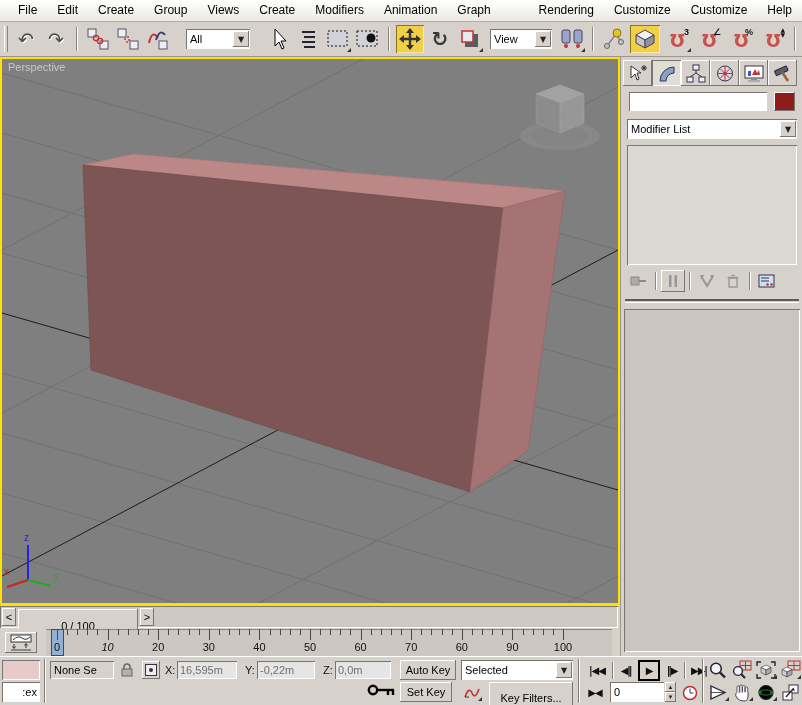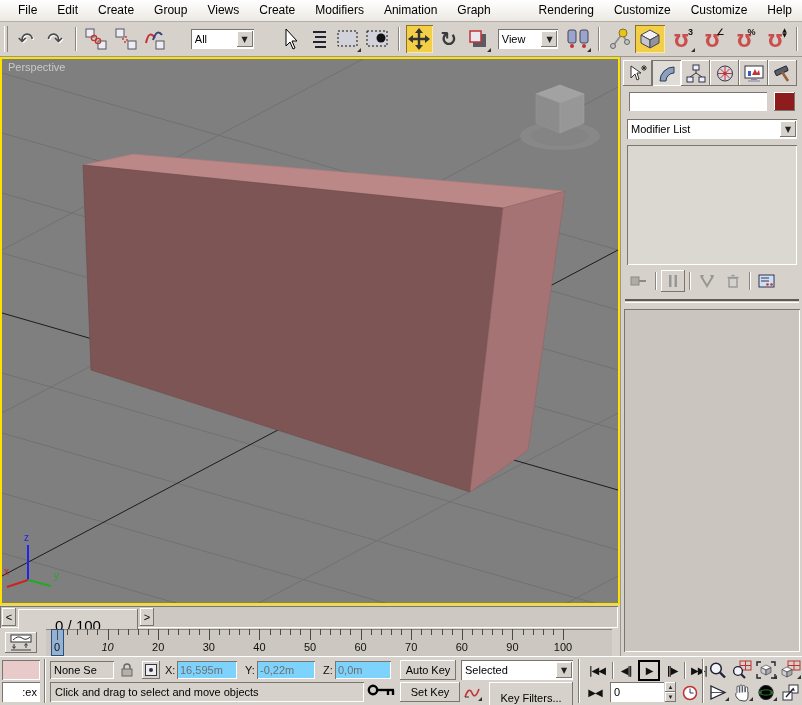--- a/index.html
+++ b/index.html
@@ -41,21 +41,21 @@
 .tick.major{height:11px}
 .tick-label{position:absolute;top:12px;width:20px;text-align:center;font-size:11px;color:#111}
 #frame-marker{position:absolute;left:5px;top:0;width:13px;height:27px;background:#93b1d2;border:1px solid #2c4f78}
 
 #statusbar{left:0;top:656px;width:802px;height:49px;background:#d6d2cb;border-top:1px solid #fff}
 .vgroove{position:absolute;width:2px;border-left:1px solid #7f7b74;border-right:1px solid #fff}
 .sbtn{font-size:11px}
 .pb{font-size:10px;font-weight:bold;color:#111;letter-spacing:-1px}
 .spinner button{display:block;width:11px;height:10px;font-size:6px;line-height:8px;border:none;background:#d6d2cb;box-shadow:inset -1px -1px 0 #7a766f,inset 1px 1px 0 #fff;color:#222}
 .coordlab{font-size:11px;color:#111}
-.coordfield{box-shadow:inset 1px 1px 0 #7a766f,inset -1px -1px 0 #fff;background:#7dd3fc;color:#6f6f6f;font-size:11px;padding:4px 3px;display:flex;align-items:center}
+.coordfield{box-shadow:inset 1px 1px 0 #7a766f,inset -1px -1px 0 #fff;background:#e5e5e5;color:#6f6f6f;font-size:11px;padding:4px 3px;display:flex;align-items:center}
 </style>
 </head>
 <body>
 
 <div id="root">
 
   <div id="menubar" class="abs">
       <span class="menu-item">File</span>
       <span class="menu-item">Edit</span>
       <span class="menu-item">Create</span>
@@ -98,21 +98,21 @@
           <circle cx="11" cy="15" r="0.9" fill="#c23333"></circle>
         </svg>
       </div>
     <div class="toolbtn">
         <svg width="26" height="24">
           <path d="M4,16 Q7,2 13,11" fill="none" stroke="#c23333" stroke-width="2"></path>
           <path d="M11,13 Q15,1 20,8" fill="none" stroke="#39407a" stroke-width="2"></path>
           <rect x="14" y="14" width="8" height="8" fill="#eceef4" stroke="#556"></rect>
         </svg>
       </div>
-    <div class="combo" style="width:64px;margin:0 20px">
+    <div class="combo" style="width:64px;margin:0 12px">
       <span>All</span>
       <span class="arrowbtn raised ctr glyph">▼</span>
     </div>
     <div class="toolbtn">
         <svg width="22" height="24">
           <polygon points="8,2 8,19 12,15 15,22 17,21 14,14 19,14" fill="#fff" stroke="#000"></polygon>
         </svg>
       </div>
     <div class="toolbtn">
         <svg width="20" height="22">
@@ -341,21 +341,21 @@
     </div>
     <div class="abs" style="left:4px;top:242px;width:174px;height:4px;border-top:2px solid #5f5b54;border-bottom:1px solid #fff"></div>
     <div class="abs sunken" style="left:3px;top:252px;width:176px;height:343px;background:#cac6bf"></div>
   </div>
 
   <div id="timeslider" class="abs">
     <div class="abs sunken" style="left:0;top:1px;width:618px;height:22px;background:#cdc9c2"></div>
     <div class="abs raised ctr sbtn" style="left:2px;top:3px;width:14px;height:18px">
         <span>&lt;</span>
       </div>
-    <div class="abs raised ctr" style="left:18px;top:4px;width:120px;height:33px;font-size:15px">
+    <div class="abs raised ctr" style="left:18px;top:4px;width:120px;height:33px;font-size:11px">
         <span>0 / 100</span>
       </div>
     <div class="abs raised ctr sbtn" style="left:140px;top:3px;width:14px;height:18px">
         <span>&gt;</span>
       </div>
   </div>
 
   <div id="trackbar" class="abs">
     <div class="abs raised ctr" style="left:5px;top:3px;width:32px;height:21px">
         <svg width="24" height="17">
@@ -469,28 +469,25 @@
         <span>0,0m</span>
       </div>
     <div class="abs ctr" style="left:366px;top:22px;width:32px;height:22px">
         <svg width="30" height="18">
           <circle cx="6" cy="9" r="4.2" fill="none" stroke="#000" stroke-width="2.4"></circle>
           <line x1="10" y1="9" x2="27" y2="9" stroke="#000" stroke-width="2.4"></line>
           <line x1="21" y1="9" x2="21" y2="14" stroke="#000" stroke-width="2.4"></line>
           <line x1="26" y1="9" x2="26" y2="14" stroke="#000" stroke-width="2.4"></line>
         </svg>
       </div>
-    <div class="abs sunken" style="left:50px;top:25px;width:314px;height:20px;display:flex;align-items:center;padding-left:5px">
-        <span>Click and drag to select and move objects</span>
-      </div>
 
     <div class="abs raised ctr sbtn" style="left:400px;top:3px;width:56px;height:20px">
         <span>Auto Key</span>
       </div>
-    <div class="abs raised ctr sbtn" style="left:400px;top:25px;width:60px;height:20px">
+    <div class="abs raised ctr sbtn" style="left:400px;top:25px;width:52px;height:20px">
         <span>Set Key</span>
       </div>
     <div class="abs combo" style="left:461px;top:3px;width:112px;height:20px">
       <span>Selected</span>
       <span class="arrowbtn raised ctr glyph">▼</span>
     </div>
     <div class="abs ctr flyout" style="left:461px;top:25px;width:22px;height:20px">
         <svg width="18" height="16">
           <path d="M2,13 Q6,2 9,9 T16,5" fill="none" stroke="#c23333" stroke-width="1.6"></path>
           <path d="M2,13 L6,13" stroke="#333"></path>

